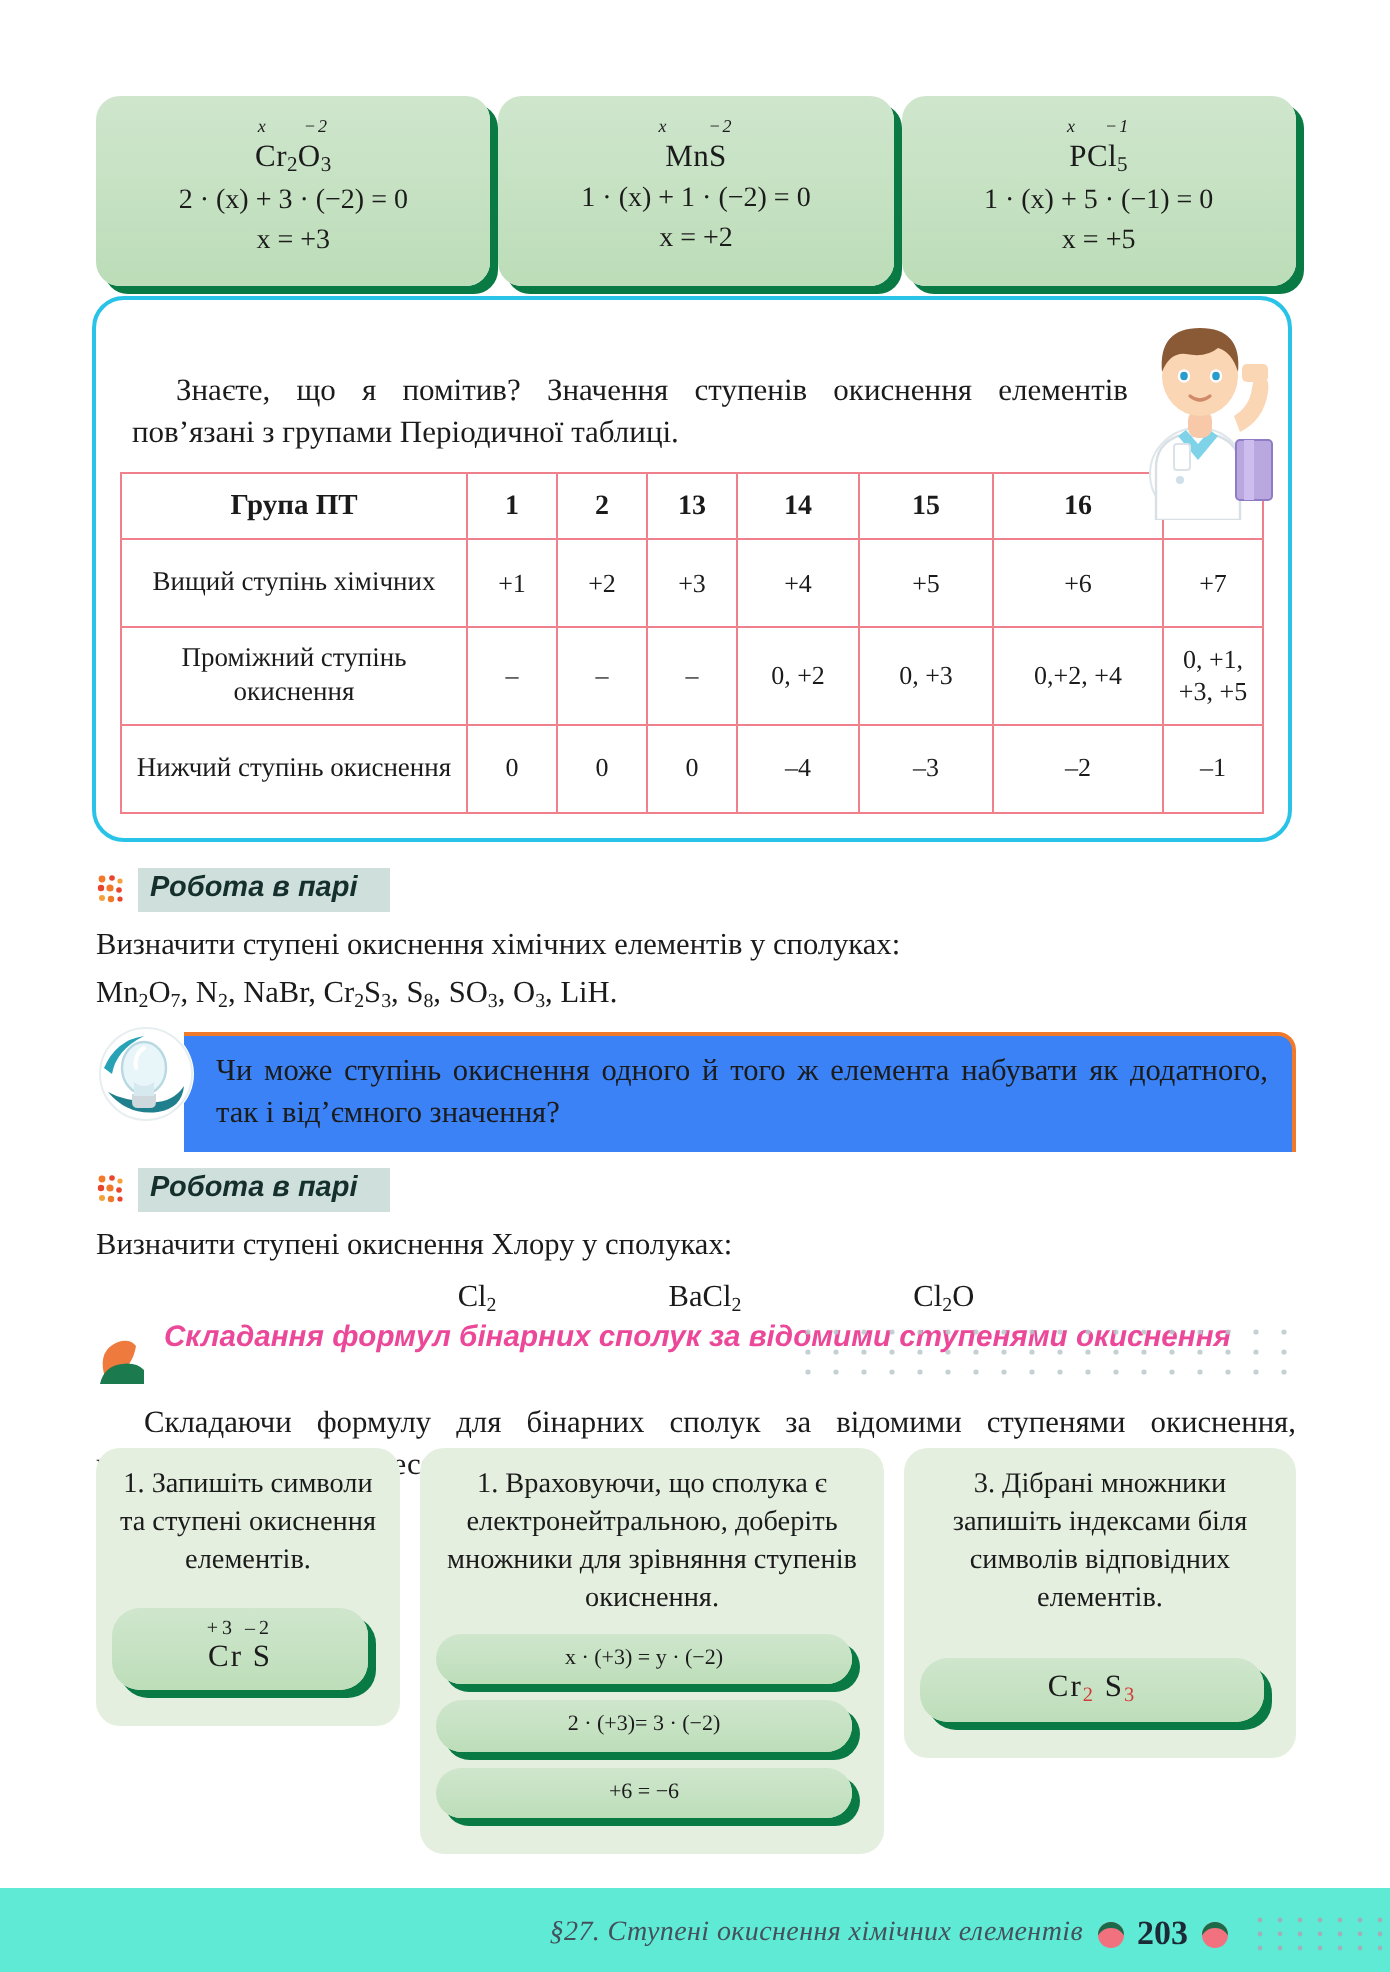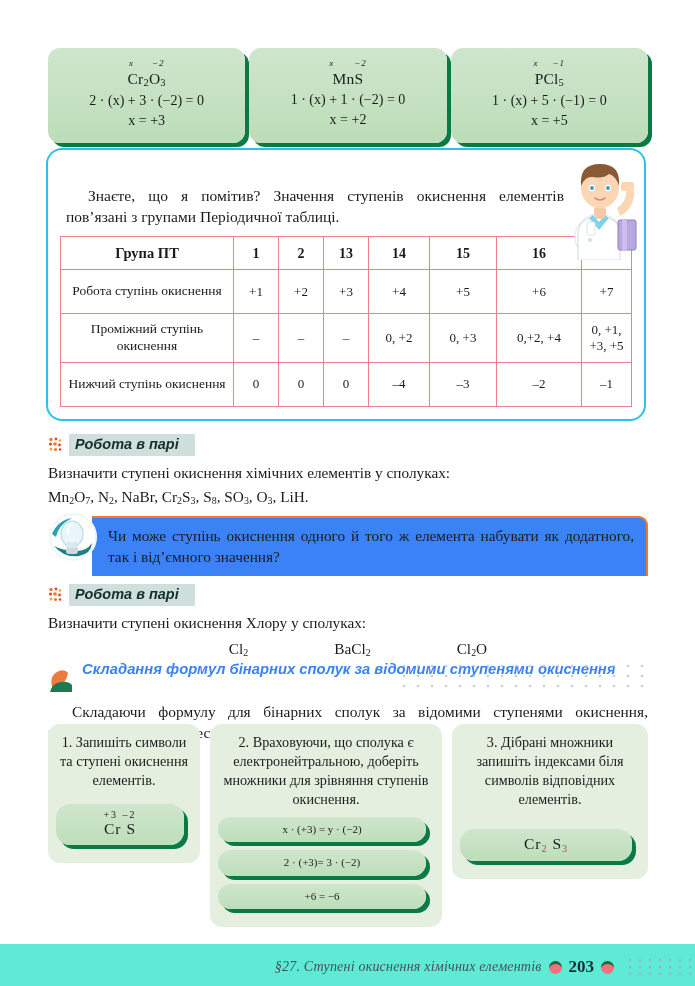--- a/index.html
+++ b/index.html
@@ -132,21 +132,21 @@
 
   
   .greenhead{
     position:absolute;left:48px;width:600px;
   }
   .gh-row{display:flex;gap:8px;align-items:flex-start;}
   .gh-icon{width:26px;height:32px;flex:0 0 auto;margin-top:1px;}
   .gh-text{
     font-family:"Liberation Sans", sans-serif;
     font-style:italic;font-weight:bold;font-size:14.8px;
-    color:#3b82f6;line-height:1.3;
+    color:#ec4899;line-height:1.3;
     flex:1;
   }
   .gh-dots{
     position:absolute;right:0;top:2px;width:250px;height:34px;
     opacity:.85;pointer-events:none;
   }
   .gh-para{
     font-size:15.4px;line-height:1.38;text-align:justify;margin-top:8px;
   }
   .gh-para .indent{display:inline-block;width:24px;}
@@ -271,21 +271,21 @@
           <th style="width:40px;">2</th>
           <th style="width:40px;">13</th>
           <th style="width:56px;">14</th>
           <th style="width:62px;">15</th>
           <th style="width:80px;">16</th>
           <th>17</th>
         </tr>
       </thead>
       <tbody>
         <tr class="r-h">
-          <td class="rowlabel">Робота ступінь окиснення</td>
+          <td class="rowlabel">Вищий ступінь хімічних</td>
           <td>+1</td>
           <td>+2</td>
           <td>+3</td>
           <td>+4</td>
           <td>+5</td>
           <td>+6</td>
           <td>+7</td>
         </tr>
         <tr class="r-h">
           <td class="rowlabel">Проміжний ступінь окиснення</td>
@@ -446,21 +446,21 @@
 
     <div class="step step1">
       <div>1. Запишіть символи та ступені окиснення елементів.</div>
       <div class="pill" style="margin-top:14px;">
         <span class="sup">+3 –2</span>
         <span class="sym">Cr S</span>
       </div>
     </div>
 
     <div class="step step2">
-      <div>2. Враховуючи, що сполука є електронейтральною, доберіть множники для зрівняння ступенів окиснення.</div>
+      <div>1. Враховуючи, що сполука є електронейтральною, доберіть множники для зрівняння ступенів окиснення.</div>
       <div class="pill small">x · (+3) = y · (−2)</div>
       <div class="pill small">2 · (+3)= 3 · (−2)</div>
       <div class="pill small">+6 = −6</div>
     </div>
 
     <div class="step step3">
       <div>3. Дібрані множники запишіть індексами біля символів відповідних елементів.</div>
       <div class="pill" style="margin-top:20px;">
         <span class="sym"><span>Cr</span><span class="redsub">2</span>&nbsp;<span>S</span><span class="redsub">3</span></span>
       </div>

